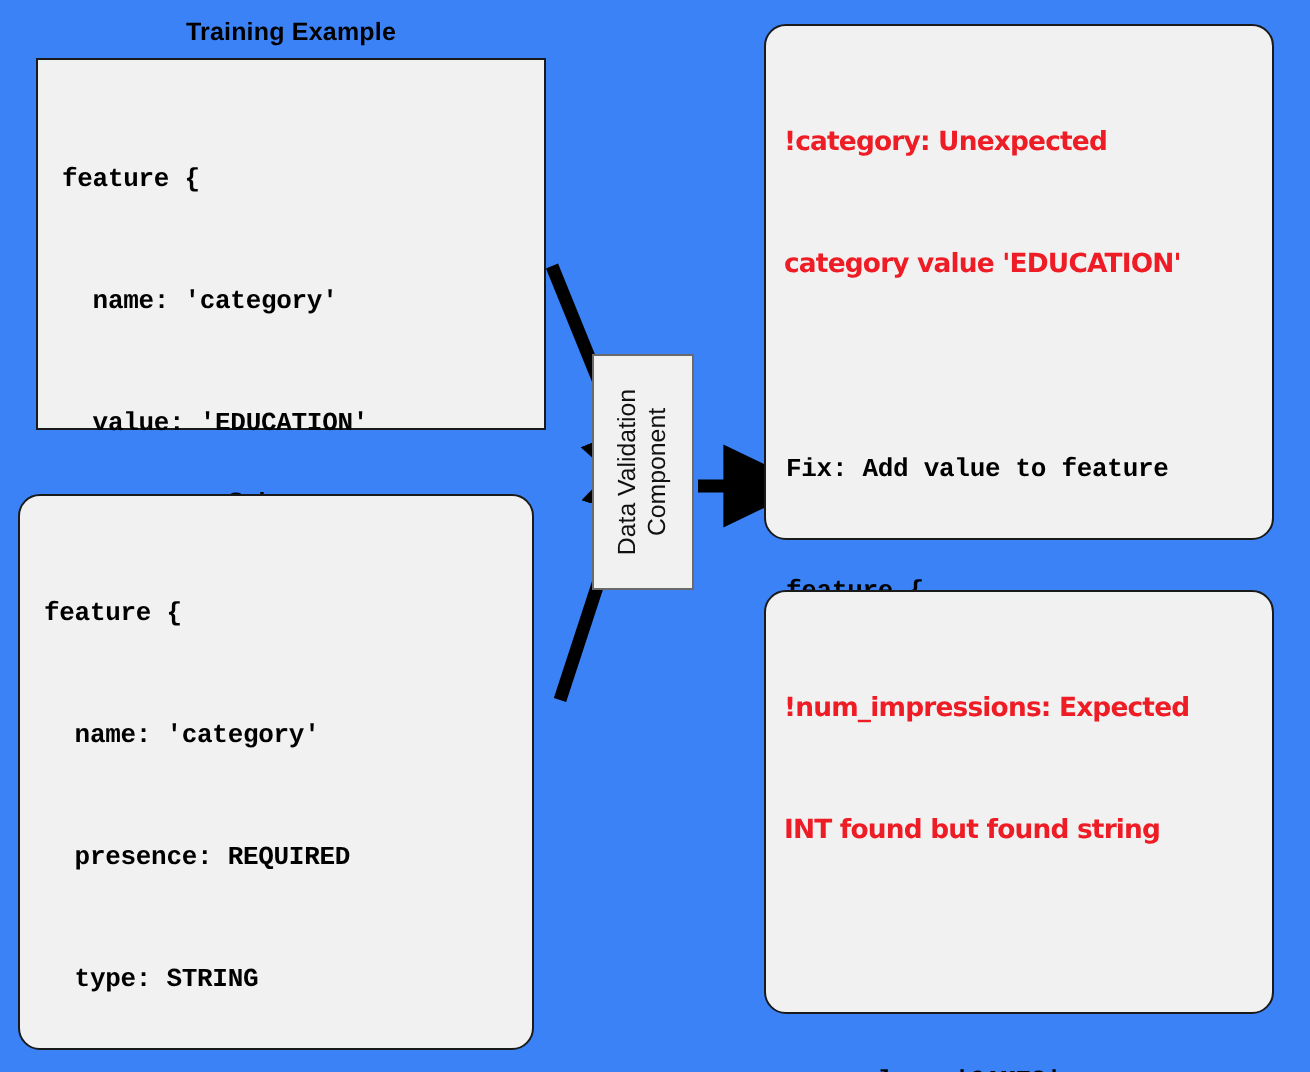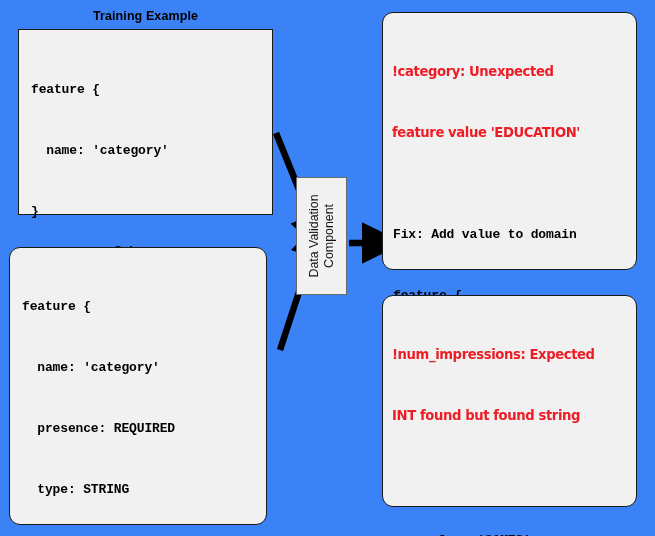--- a/index.html
+++ b/index.html
@@ -106,20 +106,21 @@
 
     <line x1="349" y1="243" x2="376" y2="243" stroke="#000000" stroke-width="6.5" marker-end="url(#ah)"></line>
   </svg>
 
   <div class="title" style="left:18px; top:9px; width:255px;">Training Example</div>
 
   <div class="codebox sharp" style="left:18px; top:29px; width:255px; height:186px;">
     <div class="code" style="position:absolute; left:12px; top:9px;">
       <span class="ln">feature {</span>
       <span class="ln">  name: 'category'</span>
+      <span class="ln">  value: 'EDUCATION'</span>
       <span class="ln">}</span>
       <span class="ln">feature {</span>
       <span class="ln">  name: 'num_impressions'</span>
       <span class="ln">  value: 'NULL'</span>
       <span class="ln">}</span>
     </div>
   </div>
 
   <div class="title" style="left:9px; top:244px; width:258px;">Schema</div>
 
@@ -145,24 +146,24 @@
     <div class="vtext">
       <div>Data Validation</div>
       <div>Component</div>
     </div>
   </div>
 
   <div class="codebox rounded" style="left:382px; top:12px; width:255px; height:258px;">
     <div style="position:absolute; left:9px; top:8px;">
       <div class="err red">
         <span class="ln">!category: Unexpected</span>
-        <span class="ln">feature value 'EDUCATION'</span>
+        <span class="ln">category value 'EDUCATION'</span>
       </div>
       <div class="code" style="margin-left:1px;">
-        <span class="ln">Fix: Add value to domain</span>
+        <span class="ln">Fix: Add value to feature</span>
         <span class="ln">feature {</span>
         <span class="ln">  name: 'category'</span>
         <span class="ln">  ...</span>
         <span class="ln">  domain {</span>
         <span class="ln"><span>    value: '</span><span class="u">GAMES</span><span>'</span></span>
         
         
         
         
       </div>

